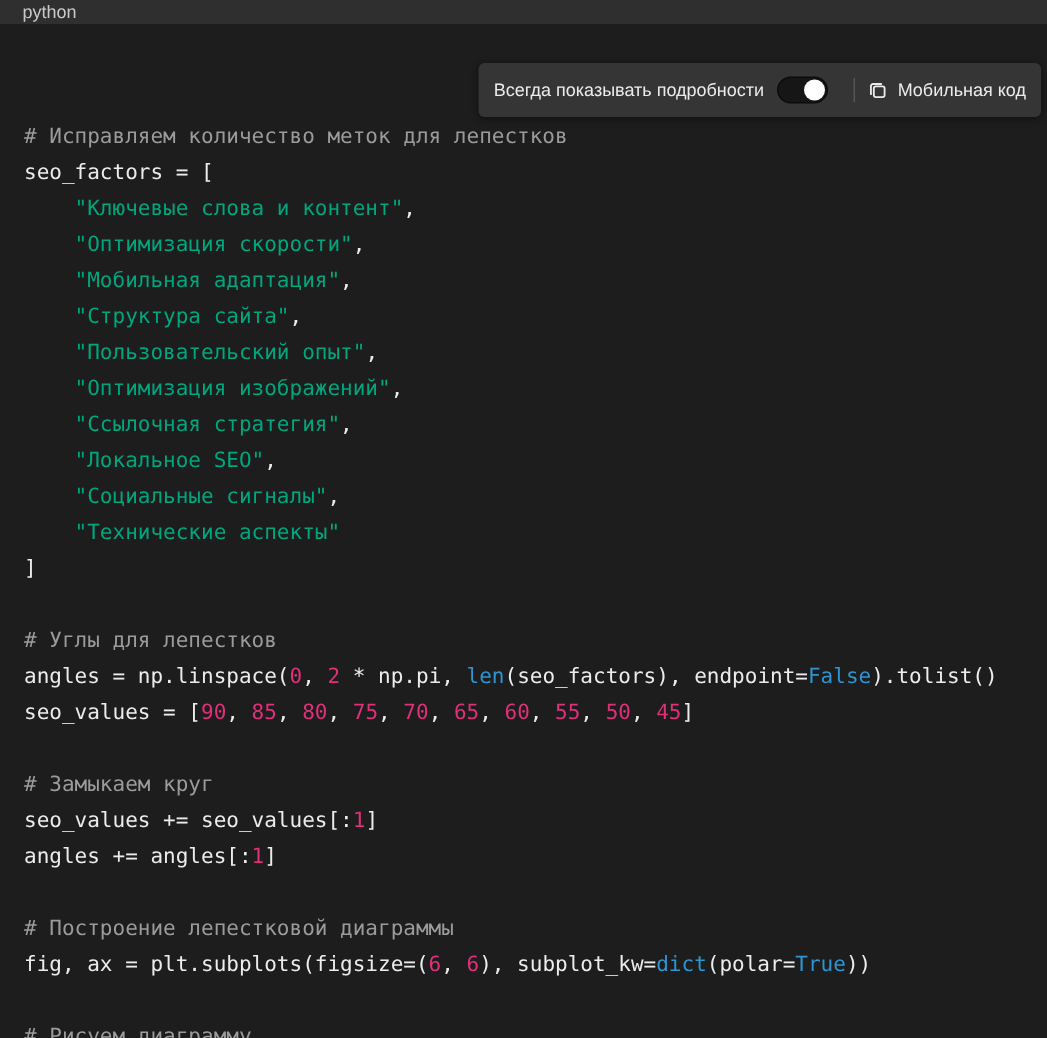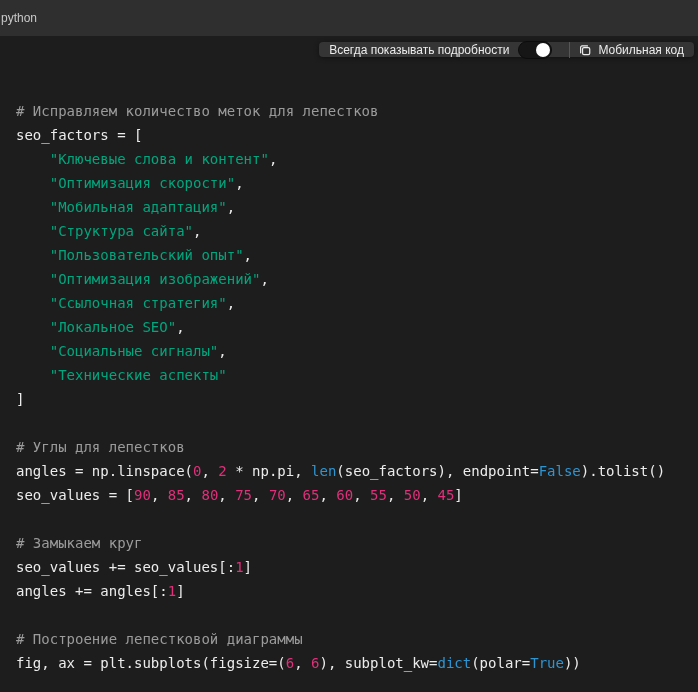--- a/index.html
+++ b/index.html
@@ -13,40 +13,40 @@
     --keyword:#2e95d3;
   }
   *{box-sizing:border-box}
   html,body{margin:0;padding:0}
   body{
     width:698px;height:692px;
     background:var(--code-bg);
     overflow:hidden;position:relative;
   }
   .code-header{
-    height:36px;background:var(--header-bg);
+    height:16px;background:var(--header-bg);
     display:flex;align-items:center;
-    padding:0 1px;
+    padding:0 15px;
     font-family:"Liberation Sans",sans-serif;
     font-size:12px;color:#c9c9c9;
   }
   .code-area{
     padding:15px 16px 10px 16px;
     font-family:"DejaVu Sans Mono",monospace;
     font-size:14px;line-height:24px;
     white-space:pre;color:var(--plain);
   }
   .code-line{height:24px}
   .tok-pln{color:var(--plain)}
   .tok-com{color:var(--comment)}
   .tok-str{color:var(--string)}
   .tok-num{color:var(--number)}
   .tok-kwd{color:var(--keyword)}
   .float-toolbar{
-    position:absolute;top:42px;right:4px;height:15px;
+    position:absolute;top:42px;right:4px;height:36px;
     background:var(--toolbar-bg);border-radius:4px;
     display:flex;align-items:center;
     padding:0 10px;
     font-family:"Liberation Sans",sans-serif;
     font-size:12px;color:#ececec;
     box-shadow:0 1px 5px rgba(0,0,0,.45);
     z-index:10;white-space:nowrap;
   }
   .toggle{
     width:34px;height:18px;border-radius:9px;

